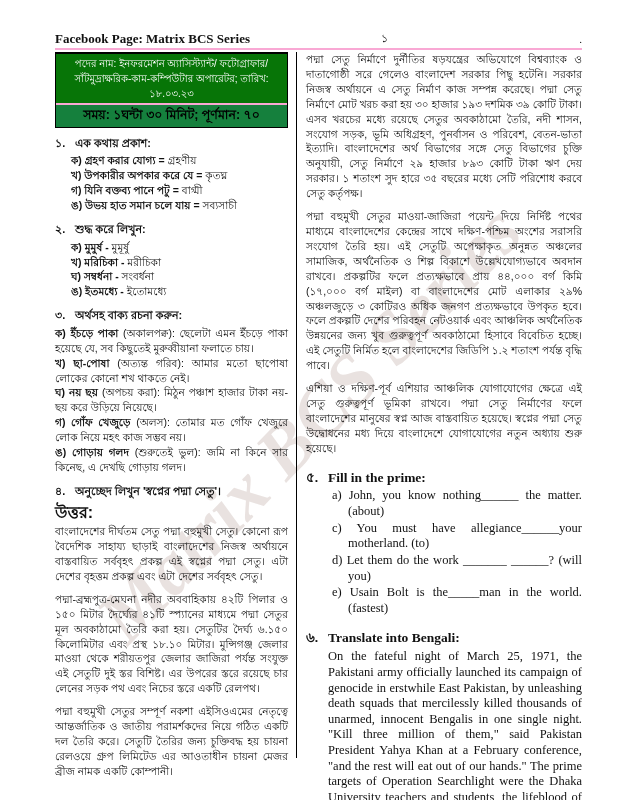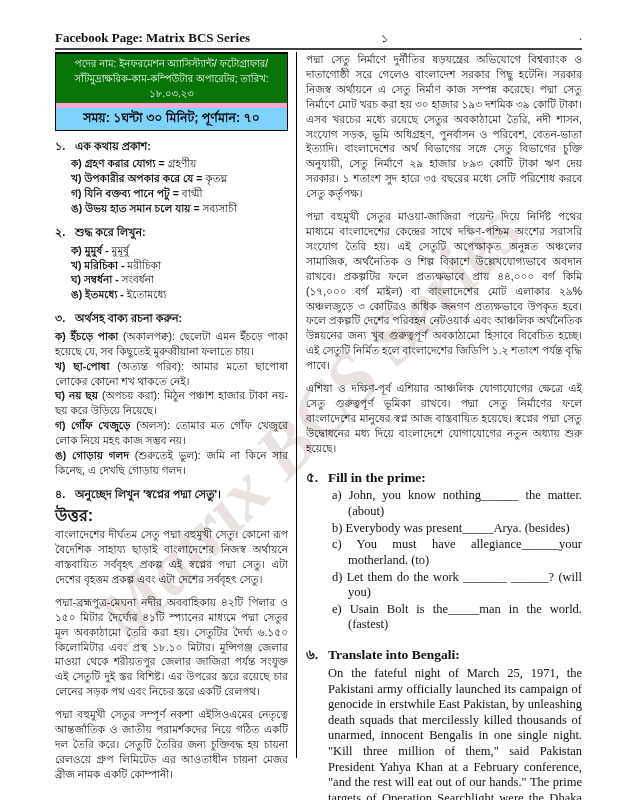--- a/index.html
+++ b/index.html
@@ -8,35 +8,35 @@
     font-family:"Liberation Sans","DejaVu Sans",sans-serif;color:#111;
   }
   .watermark{
     position:absolute;left:50%;top:53%;transform:translate(-50%,-50%) rotate(-46deg);
     font-family:"Liberation Serif","DejaVu Serif",serif;font-style:italic;font-weight:bold;
     font-size:74px;color:rgba(186,164,160,0.32);white-space:nowrap;z-index:0;pointer-events:none;
   }
   .sheet{position:absolute;inset:0;z-index:1;}
   .hdr{
     position:absolute;top:30px;left:55px;right:36px;height:18px;
-    border-bottom:2px solid #404040;display:flex;align-items:flex-start;
+    border-bottom:2px solid #f9a8d4;display:flex;align-items:center;
     font-family:"Liberation Serif","DejaVu Serif",serif;
   }
   .hdr .t{font-weight:bold;font-size:13px;}
   .hdr .pn{flex:1;text-align:center;font-size:11px;transform:translateX(-30px);}
   .hdr .dot{font-size:11px;}
   .cols{position:absolute;top:52px;left:55px;right:36px;display:flex;}
   .col-l{width:241px;flex:none;padding-right:8px;box-sizing:border-box;}
   .vline{width:1px;background:#000;height:706px;flex:none;}
   .col-r{flex:1;padding-left:9px;box-sizing:border-box;}
   
   .banner{border:1px solid #000;text-align:center;margin-bottom:8px;}
   .banner .r1{background:#c9090c;color:#fff;font-weight:bold;font-size:13px;padding:3px 2px;}
-  .banner .r2{background:#077507;color:#fff;font-size:10px;line-height:1.5;padding:2px 3px;border-top:1px solid #000;border-bottom:5px solid #f9a8d4;}
-  .banner .r3{background:#7dd3fc;color:#000;font-weight:bold;font-size:12.5px;padding:2px;}
+  .banner .r2{background:#077507;color:#fff;font-size:10px;line-height:1.5;padding:2px 3px;border-top:1px solid #000;border-bottom:2px solid #f9a8d4;}
+  .banner .r3{background:#15803d;color:#000;font-weight:bold;font-size:12.5px;padding:2px;}
   
   .bn{font-size:10.5px;line-height:1.42;text-align:justify;}
   .sec{margin-bottom:9px;}
   .shead{display:flex;font-weight:bold;font-size:11px;margin-bottom:2px;}
   .shead .num{width:20px;flex:none;}
   .itm{padding-left:16px;}
   .itm3{padding-left:0;}
   .lead{font-weight:bold;}
   .para{margin-bottom:8px;}
   .ans{font-weight:bold;font-size:16px;}
@@ -126,21 +126,20 @@
         <div class="para">পদ্মা বহুমুখী সেতুর মাওয়া-জাজিরা পয়েন্ট দিয়ে নির্দিষ্ট পথের মাধ্যমে বাংলাদেশের কেন্দ্রের সাথে দক্ষিণ-পশ্চিম অংশের সরাসরি সংযোগ তৈরি হয়। এই সেতুটি অপেক্ষাকৃত অনুন্নত অঞ্চলের সামাজিক, অর্থনৈতিক ও শিল্প বিকাশে উল্লেখযোগ্যভাবে অবদান রাখবে। প্রকল্পটির ফলে প্রত্যক্ষভাবে প্রায় ৪৪,০০০ বর্গ কিমি (১৭,০০০ বর্গ মাইল) বা বাংলাদেশের মোট এলাকার ২৯% অঞ্চলজুড়ে ৩ কোটিরও অধিক জনগণ প্রত্যক্ষভাবে উপকৃত হবে। ফলে প্রকল্পটি দেশের পরিবহন নেটওয়ার্ক এবং আঞ্চলিক অর্থনৈতিক উন্নয়নের জন্য খুব গুরুত্বপূর্ণ অবকাঠামো হিসাবে বিবেচিত হচ্ছে। এই সেতুটি নির্মিত হলে বাংলাদেশের জিডিপি ১.২ শতাংশ পর্যন্ত বৃদ্ধি পাবে।</div>
         <div class="para">এশিয়া ও দক্ষিণ-পূর্ব এশিয়ার আঞ্চলিক যোগাযোগের ক্ষেত্রে এই সেতু গুরুত্বপূর্ণ ভূমিকা রাখবে। পদ্মা সেতু নির্মাণের ফলে বাংলাদেশের মানুষের স্বপ্ন আজ বাস্তবায়িত হয়েছে। স্বপ্নের পদ্মা সেতু উদ্বোধনের মধ্য দিয়ে বাংলাদেশে যোগাযোগের নতুন অধ্যায় শুরু হয়েছে।</div>
       </div>
 
       <div class="en sec" style="margin-top:14px;">
         <div class="shead">
           <span class="num">৫.</span>
           <span>Fill in the prime:</span>
         </div>
         <div class="fitem">a) John, you know nothing______ the matter. (about)</div>
-        <div class="fitem">b) Everybody was present_____Arya.  (besides)</div>
         <div class="fitem">c) You must have allegiance______your motherland. (to)</div>
         <div class="fitem">d) Let them do the work _______ ______? (will you)</div>
         <div class="fitem">e) Usain Bolt is the_____man in the world. (fastest)</div>
       </div>
 
       <div class="en sec" style="margin-top:14px;">
         <div class="shead">
           <span class="num">৬.</span>
           <span>Translate into Bengali:</span>
         </div>

